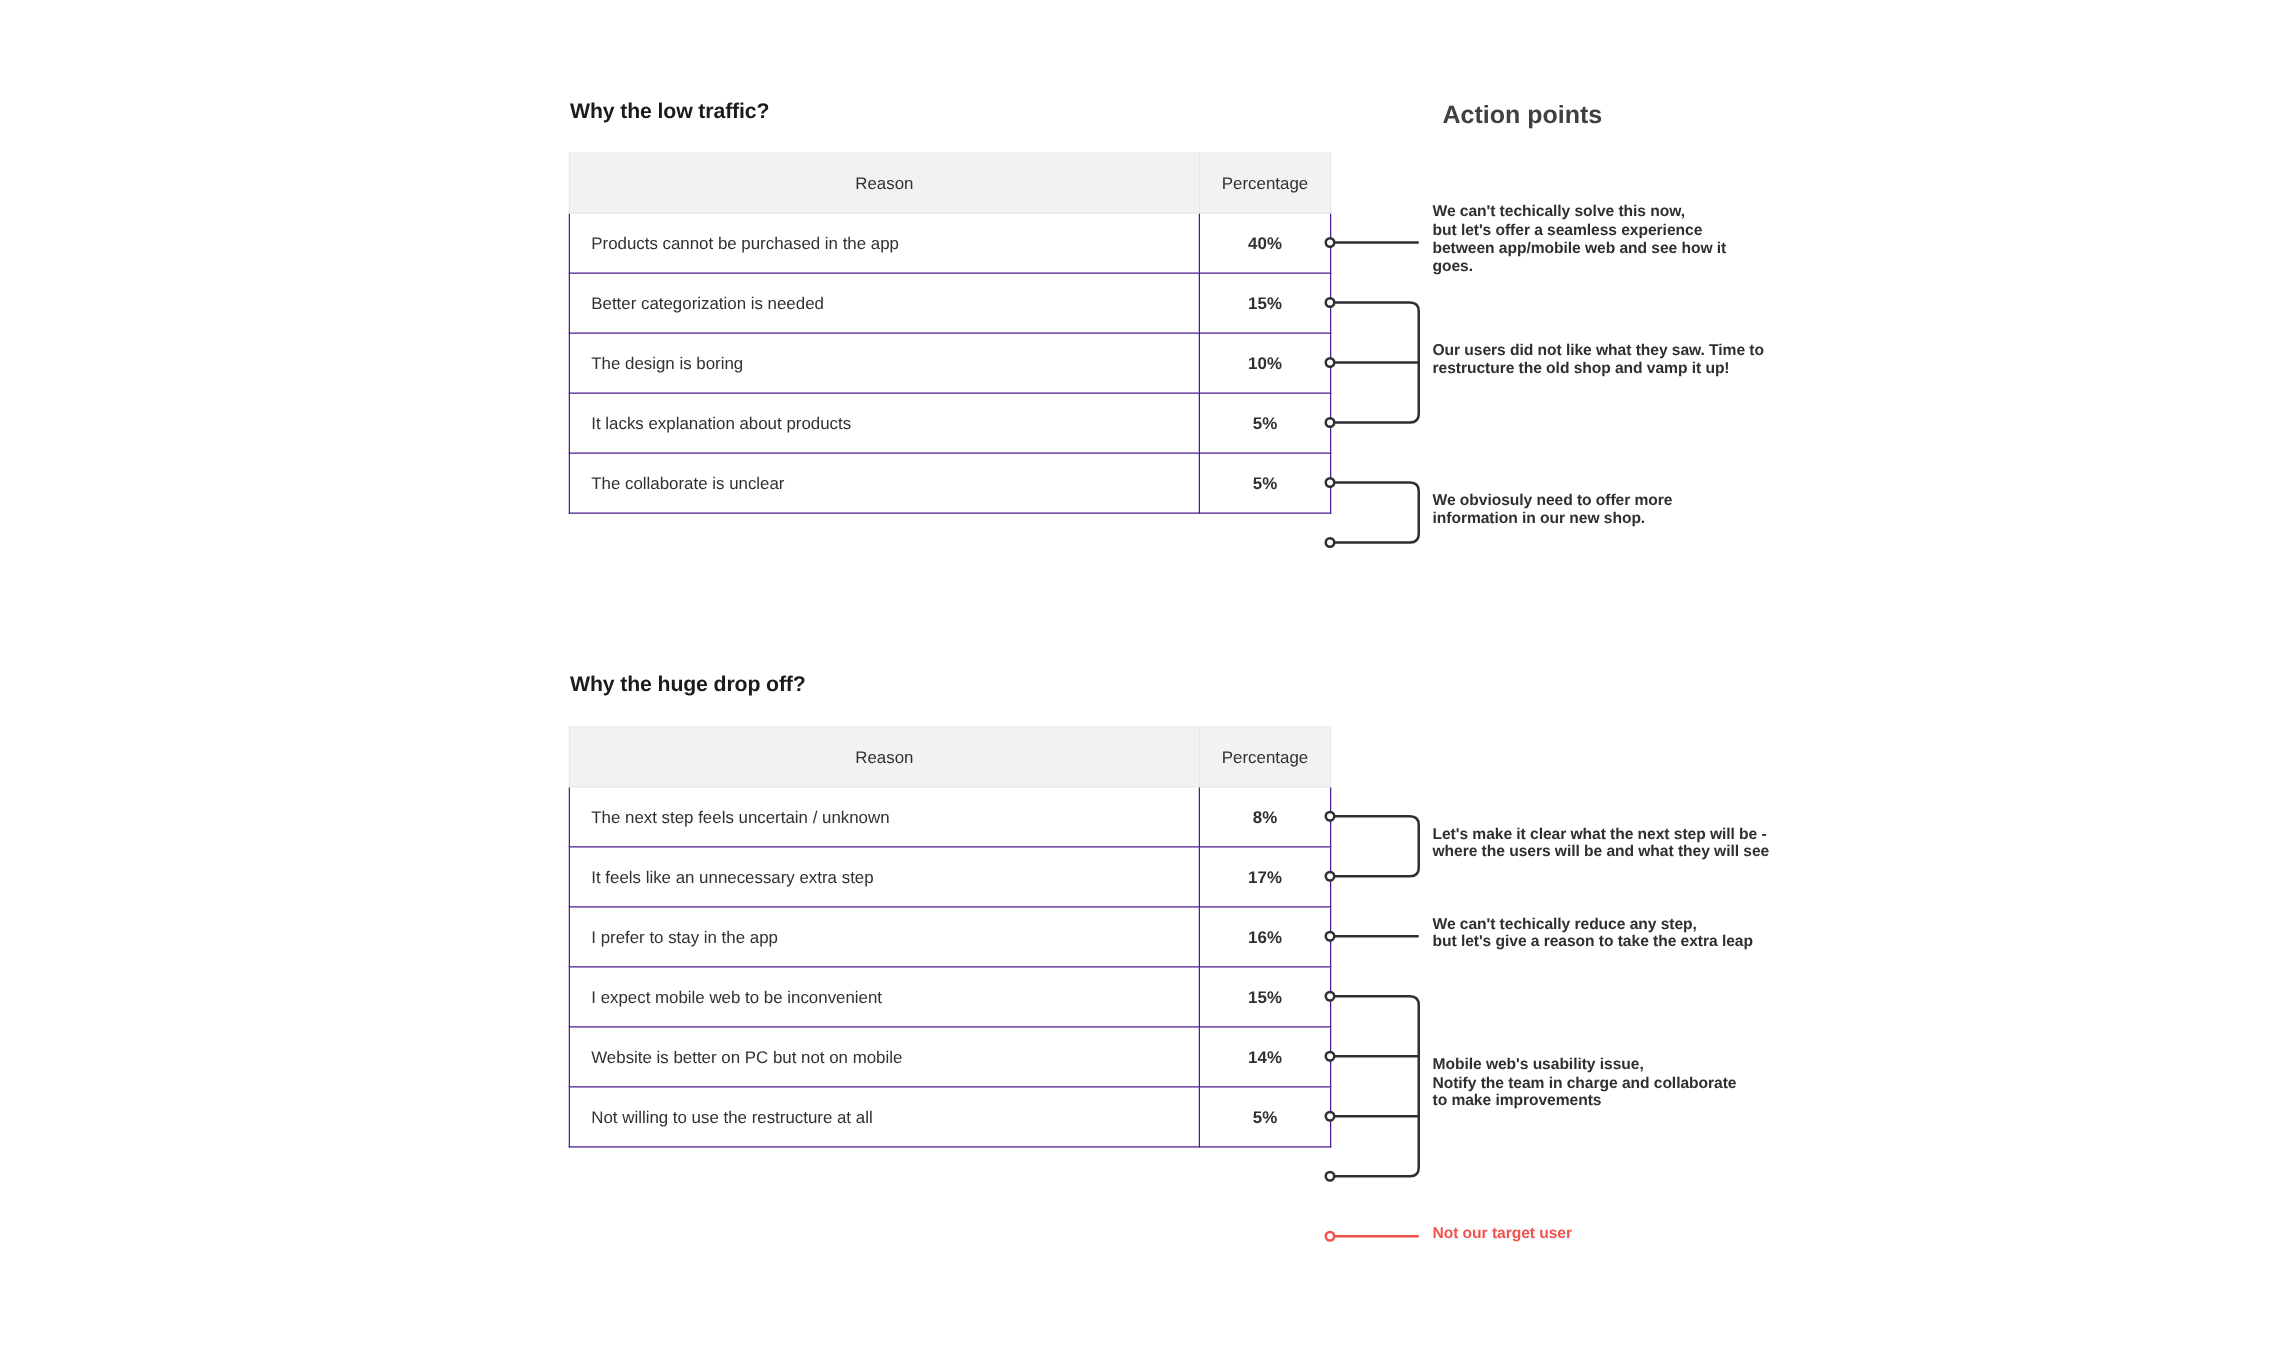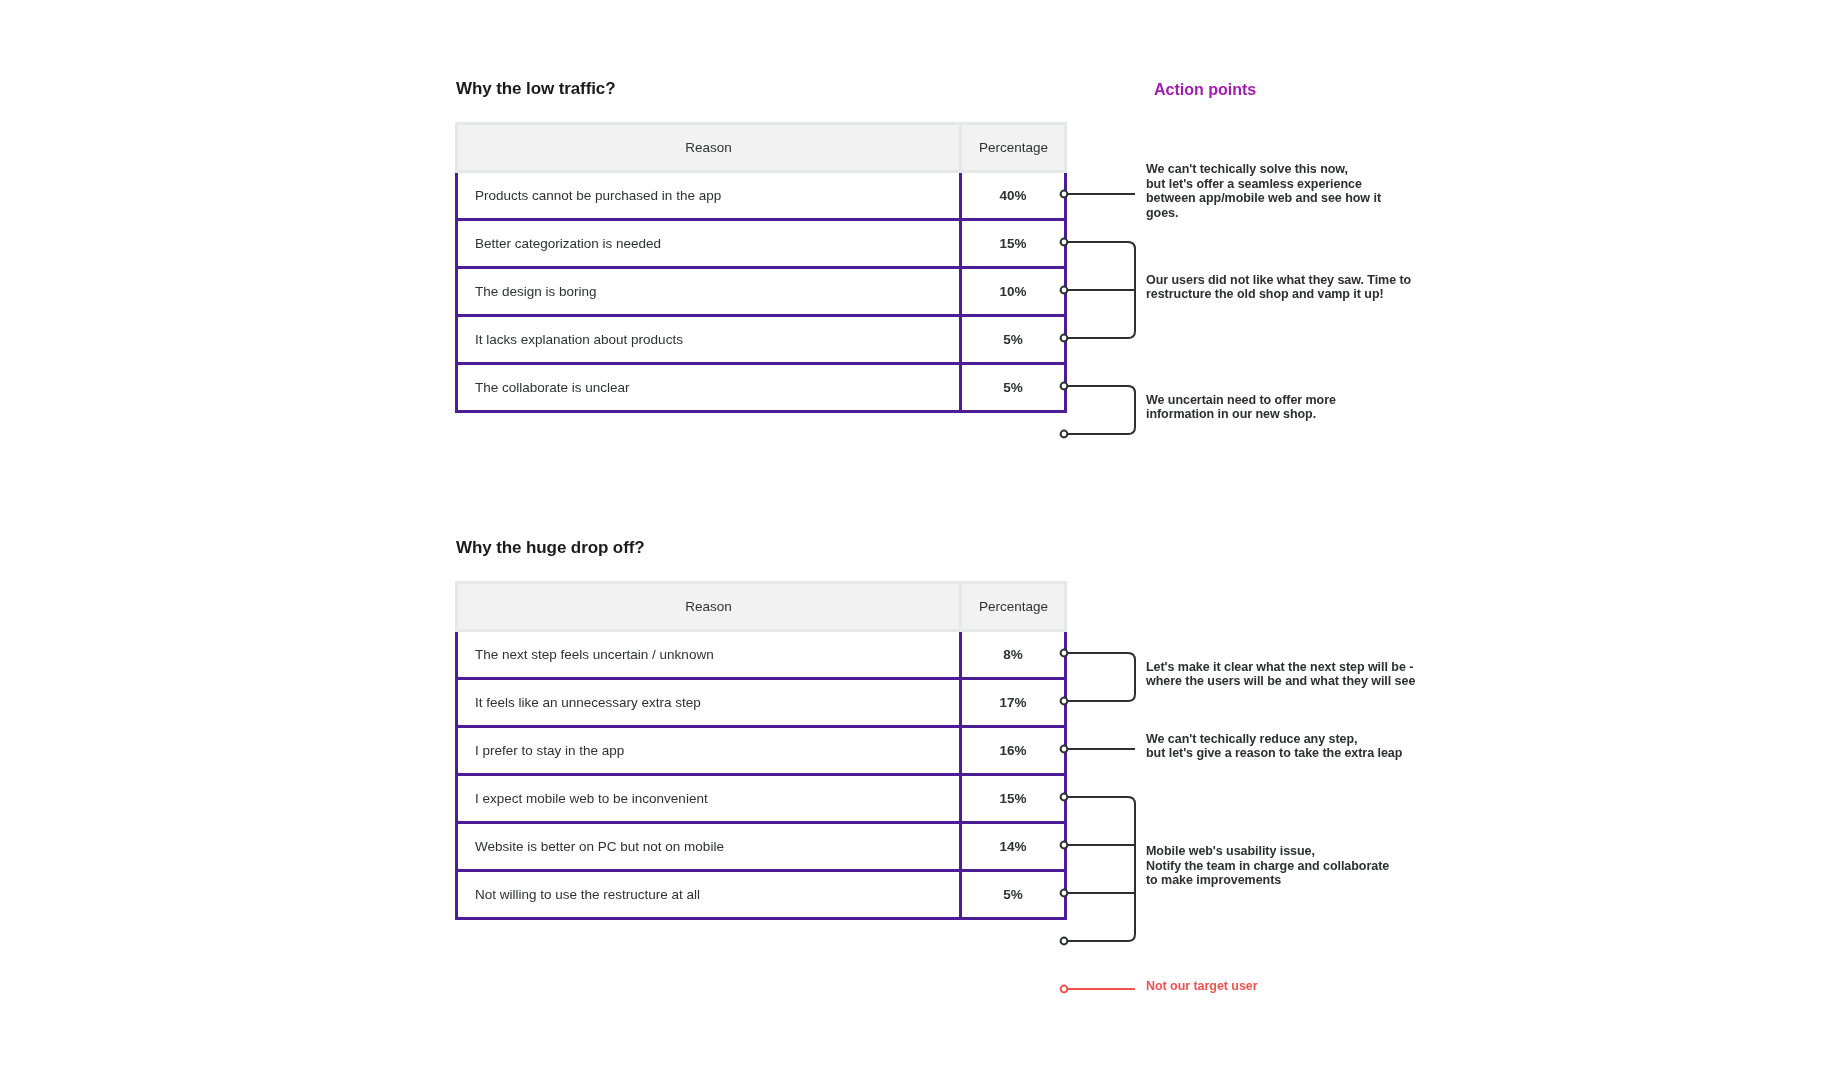--- a/index.html
+++ b/index.html
@@ -31,42 +31,42 @@
     white-space: nowrap;
   }
 
   #heading-1 { left: 456px; top: 79px; }
   #heading-2 { left: 456px; top: 538px; }
 
   #action-points-heading {
     position: absolute;
     left: 1154px;
     top: 81px;
-    font-size: 16px;
+    font-size: 20px;
     font-weight: bold;
-    color: #a21caf;
+    color: #404040;
     white-space: nowrap;
   }
 
   
   .data-table {
     position: absolute;
     width: 609px;
     border-collapse: collapse;
     table-layout: fixed;
     background: #ffffff;
   }
 
   #table-1 { left: 455px; top: 122px; }
   #table-2 { left: 455px; top: 581px; }
 
   .data-table th,
   .data-table td {
     height: 48px;
-    border: 3px solid #4c1d95;
+    border: 1px solid #4c1d95;
     font-size: 13.5px;
     color: #2f3132;
     padding: 0 17px;
     vertical-align: middle;
   }
 
   .data-table thead th {
     background: #f2f2f2;
     font-weight: normal;
     text-align: center;
@@ -215,21 +215,21 @@
       <circle cx="1064" cy="989" r="3.4" fill="#ffffff" stroke="#f0534f" stroke-width="2"></circle>
     </svg>
 
   <div id="annotation-layer">
       <div class="annotation" style="left: 1146px; top: 162px;">We can't techically solve this now,
 but let's offer a seamless experience
 between app/mobile web and see how it
 goes.</div>
       <div class="annotation" style="left: 1146px; top: 272.5px;">Our users did not like what they saw. Time to
 restructure the old shop and vamp it up!</div>
-      <div class="annotation" style="left: 1146px; top: 392.5px;">We uncertain need to offer more
+      <div class="annotation" style="left: 1146px; top: 392.5px;">We obviosuly need to offer more
 information in our new shop.</div>
       <div class="annotation" style="left: 1146px; top: 659.5px;">Let's make it clear what the next step will be -
 where the users will be and what they will see</div>
       <div class="annotation" style="left: 1146px; top: 731.5px;">We can't techically reduce any step,
 but let's give a reason to take the extra leap</div>
       <div class="annotation" style="left: 1146px; top: 844.25px;">Mobile web's usability issue,
 Notify the team in charge and collaborate
 to make improvements</div>
       <div class="annotation is-muted" style="left: 1146px; top: 978.75px;">Not our target user</div>
     </div>

